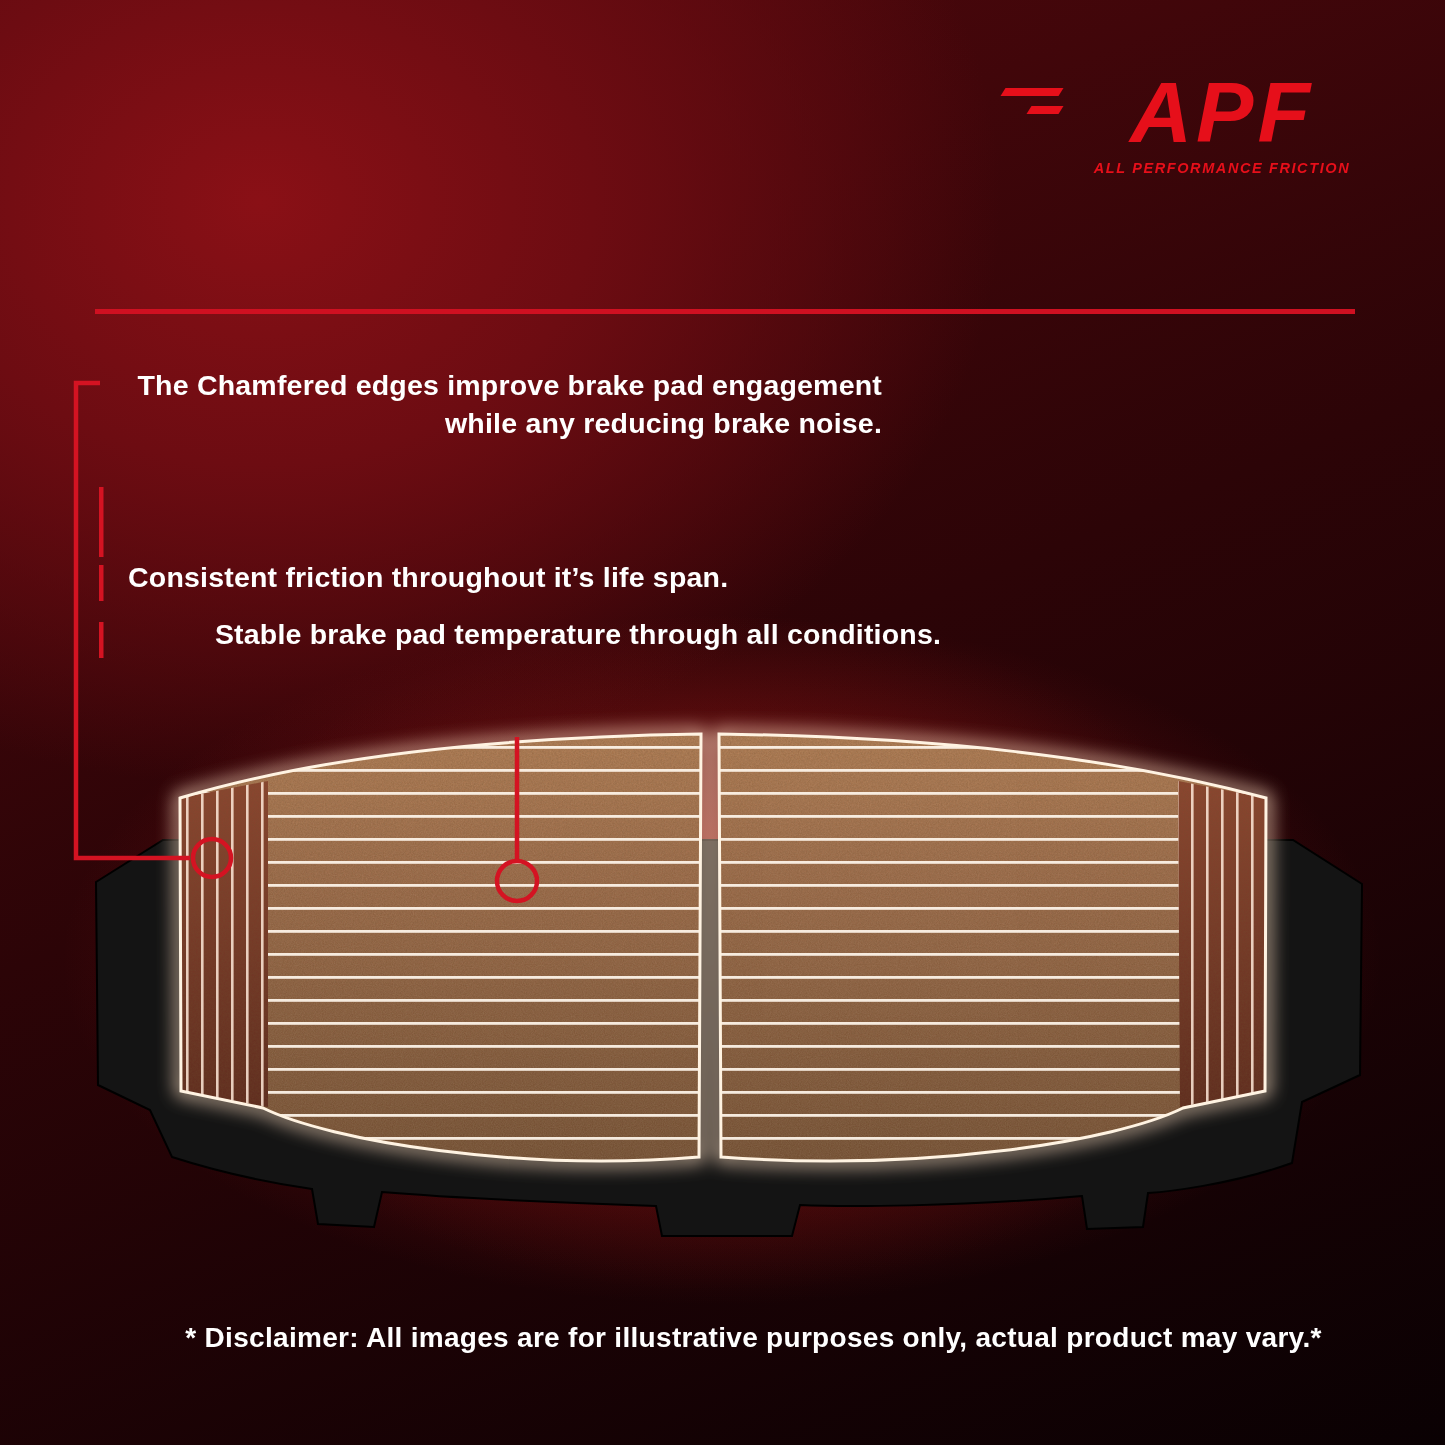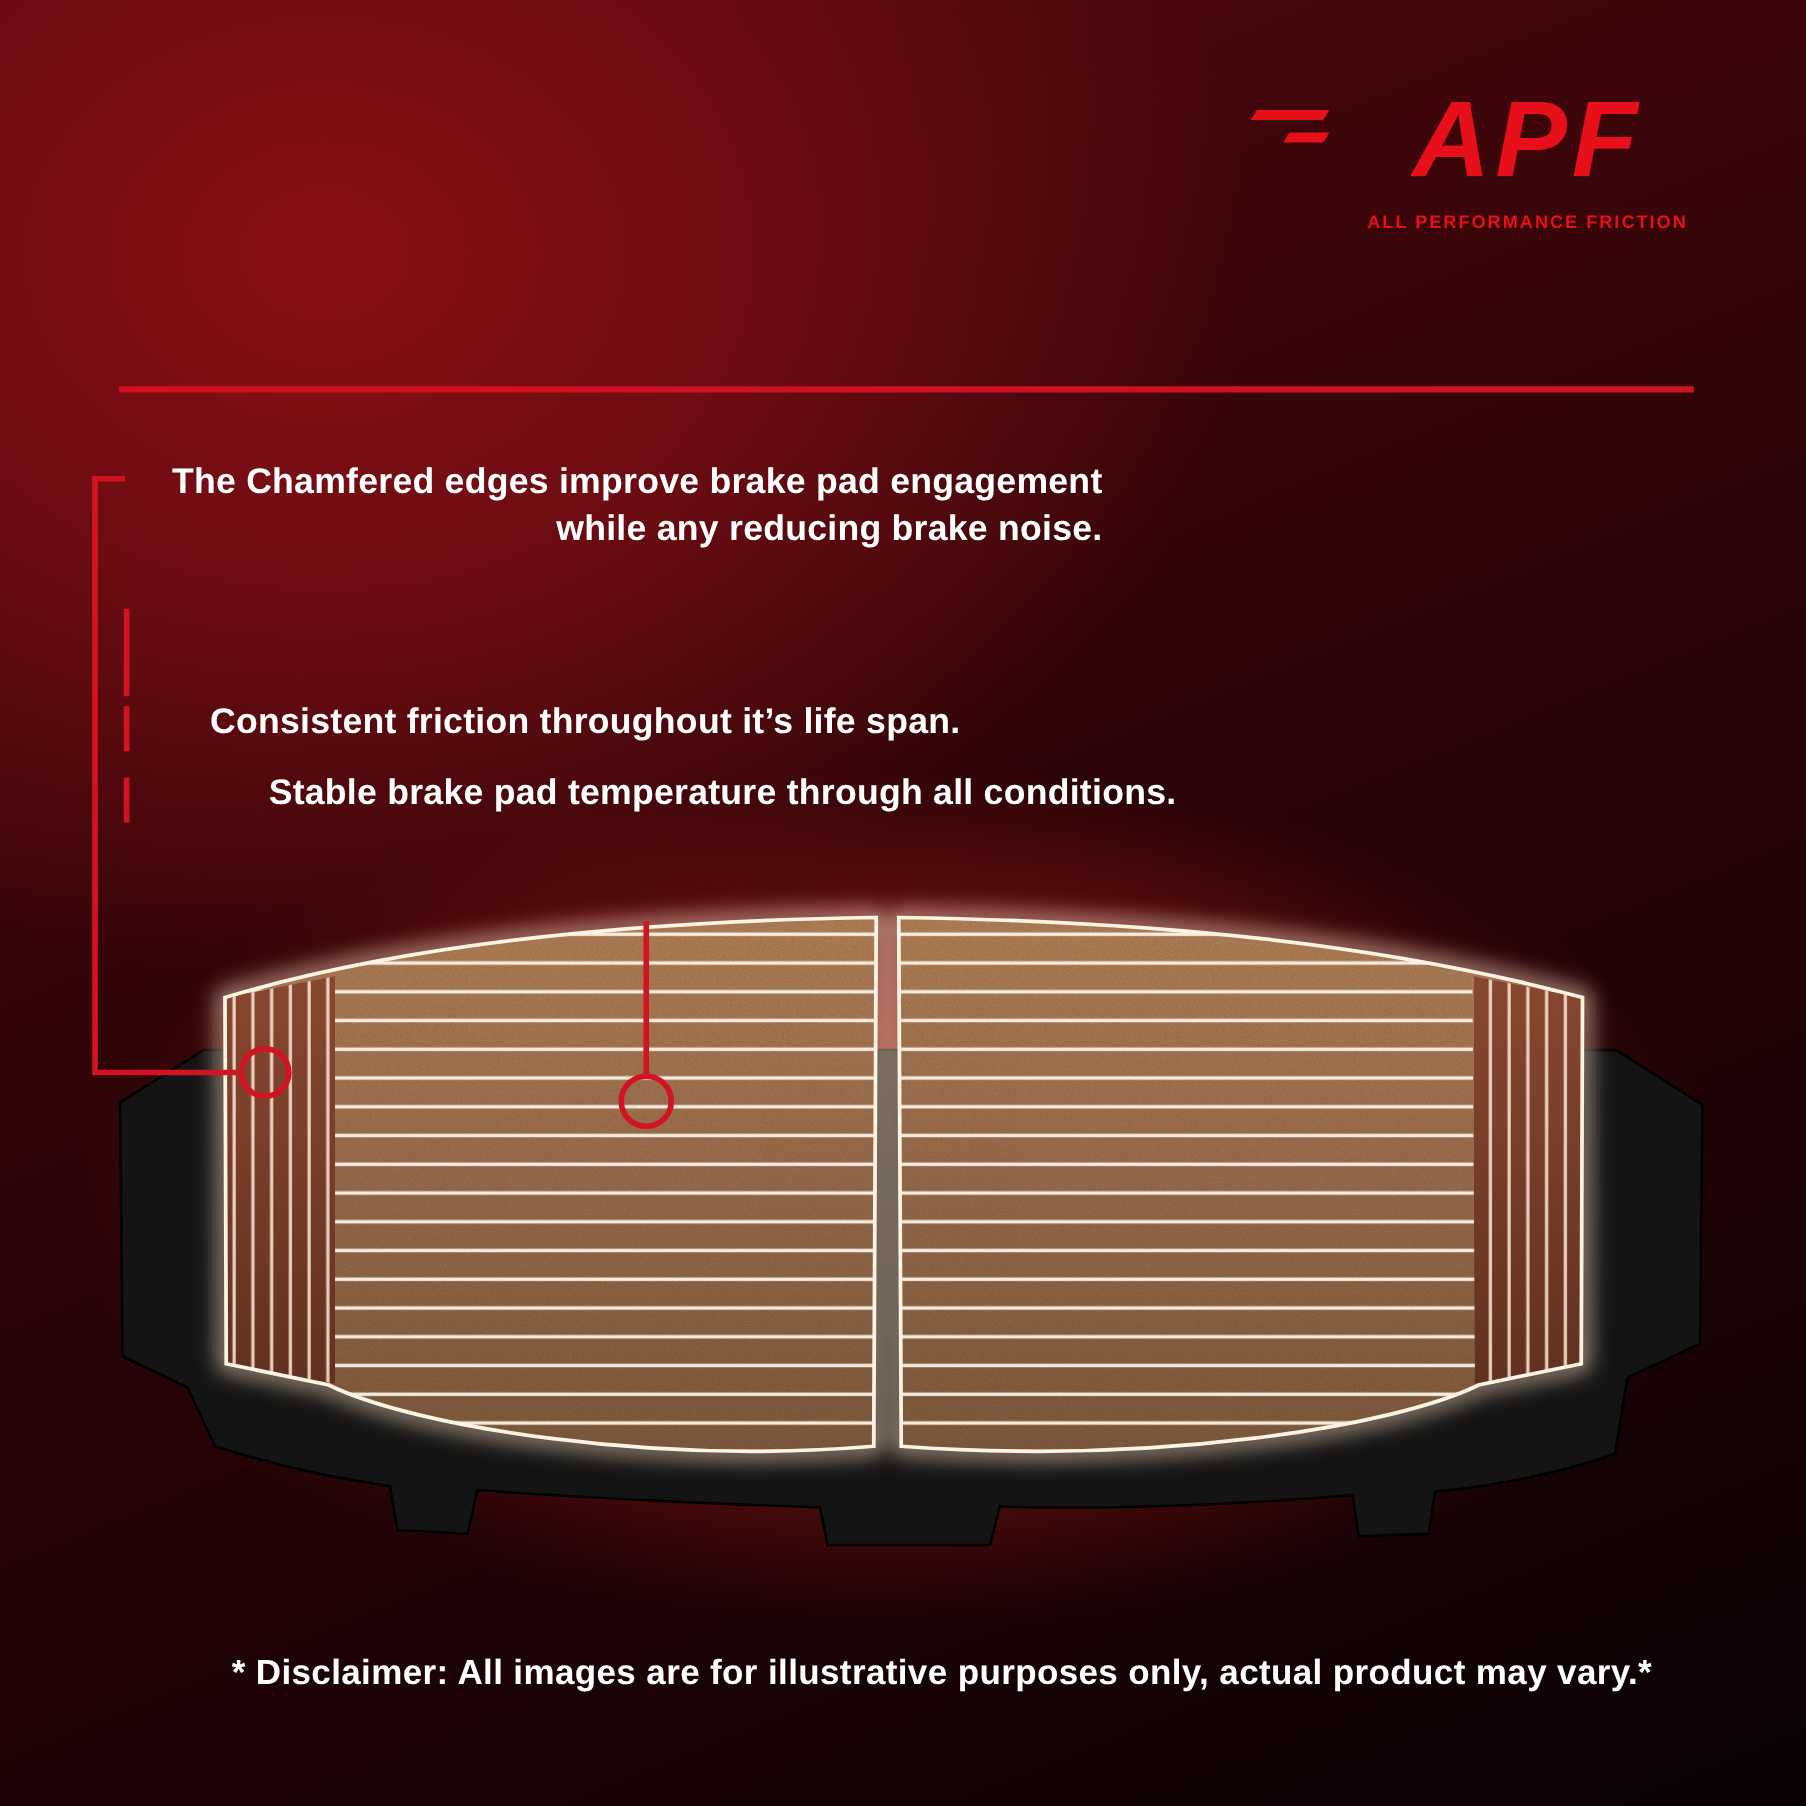--- a/index.html
+++ b/index.html
@@ -17,38 +17,38 @@
   .logo { position:absolute; top:72px; right:78px; width:290px; text-align:center; }
   .logo-brand {
     position:relative; display:inline-block;
     font-size:86px; line-height:0.95; font-weight:bold; font-style:italic;
     letter-spacing:4px; color:#e60f1a;
   }
   .sb { position:absolute; background:#e60f1a; transform:skewX(-32deg); }
   .sb1 { width:58px; height:8px; left:-74px; top:16px; }
   .sb2 { width:32px; height:8px; left:-48px; top:34px; }
   .logo-tagline {
-    margin-top:16px; font-size:14.5px; font-weight:bold; 
+    margin-top:6px; font-size:14.5px; font-weight:bold; font-style:italic;
     letter-spacing:1.6px; color:#e60f1a; white-space:nowrap;
   }
 
   .heading {
     position:absolute; left:92px; top:186px;
     font-size:97px; font-weight:bold; letter-spacing:-2px;
     color:#ffffff; white-space:nowrap;
   }
   .rule { position:absolute; left:95px; top:309px; width:1260px; height:5px; background:#cf1021; }
 
   .bullet {
     position:absolute; color:#ffffff; font-weight:bold;
     font-size:28.5px; line-height:1.33; letter-spacing:0.2px;
   }
   .bullet-1 { left:122px; top:367px; width:760px;text-align:right; }
   .bullet-2 { left:128px; top:480px; width:1045px; }
-  .bullet-3 { left:128px; top:559px; width:900px;margin-left:40px; }
+  .bullet-3 { left:128px; top:559px; width:900px; }
   .bullet-4 { left:128px; top:616px; width:900px;text-align:center; }
 
   .disclaimer {
     position:absolute; left:0; top:1322px; width:100%;
     text-align:center; color:#ffffff; font-weight:bold;
     font-size:28px; letter-spacing:0.3px;margin-left:31px;
   }
 </style>
 </head>
 <body>

